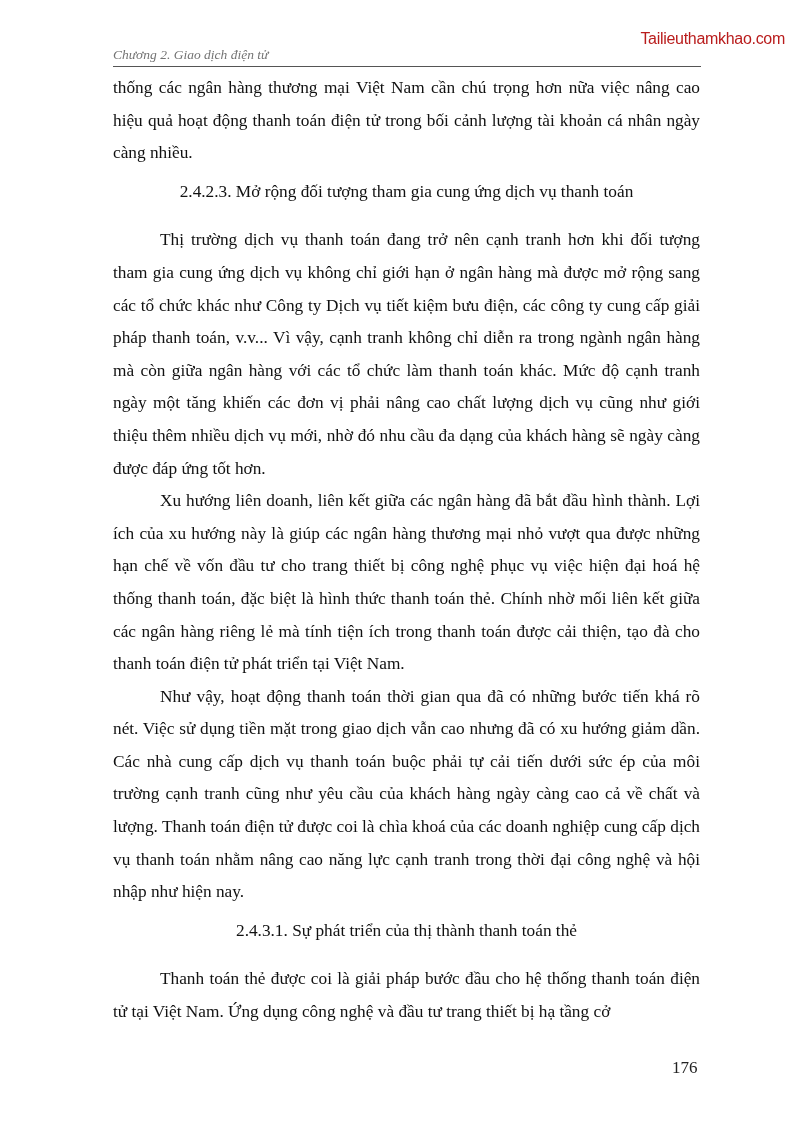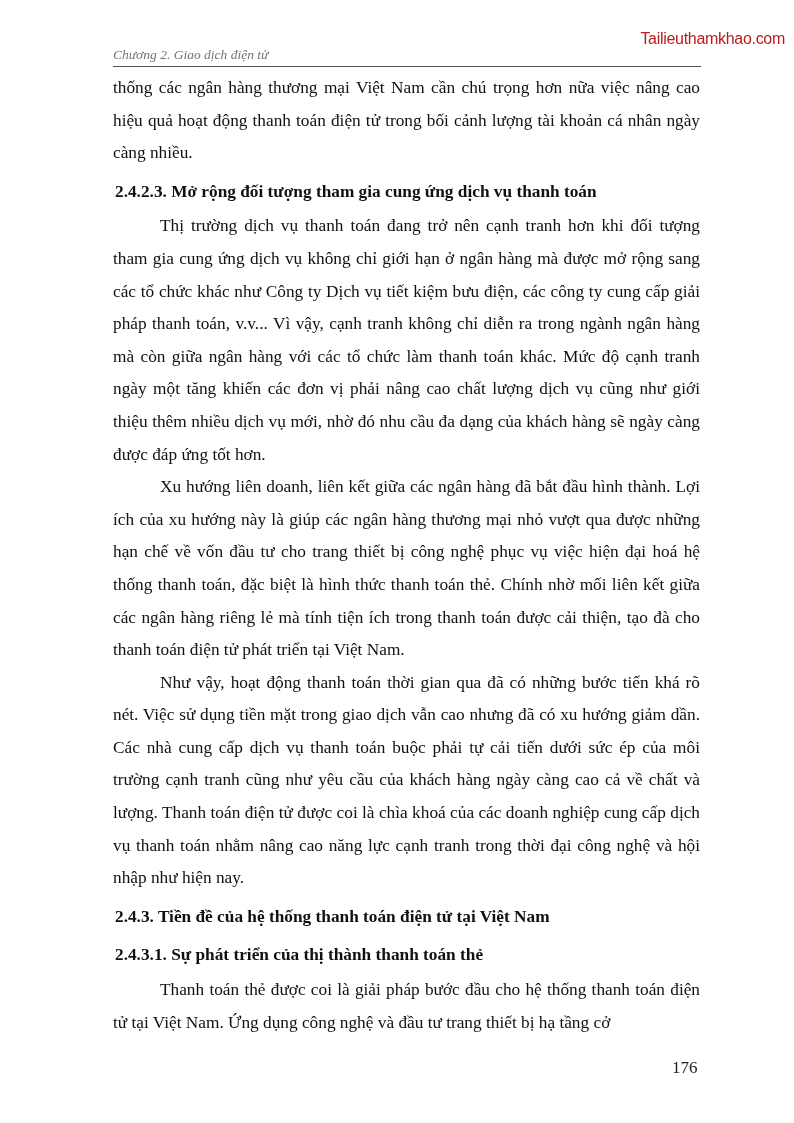--- a/index.html
+++ b/index.html
@@ -8,35 +8,34 @@
   .watermark { position: absolute; top: 6px; right: 9px;
                font-family: "Liberation Sans", "DejaVu Sans", sans-serif;
                font-size: 16px; color: #b91c1c; letter-spacing: -0.3px; margin-top: 24px; }
   .running-header { position: absolute; left: 113px; top: 47px; width: 588px;
                     font-style: italic; font-size: 13.5px; color: #737373;
                     padding-bottom: 3px; border-bottom: 1px solid #555; }
   .content { position: absolute; left: 113px; top: 72px; width: 587px;
              font-size: 17.3px; line-height: 32.6px; }
   .content p { margin: 0; text-align: justify; }
   .content p.indent { text-indent: 47px; }
-  .content h3 { margin: 2px; font-size: 17.3px; font-weight: bold; line-height: 32.6px; }
+  .content h3 { margin: 16px; font-size: 17.3px; font-weight: normal; line-height: 32.6px; text-align: center; }
   .h-sec { margin-top: 6px !important; }
   .page-number { position: absolute; left: 672px; top: 1058px; font-size: 17px; color: #222; }
 </style>
 </head>
 <body>
 
 <div class="watermark">Tailieuthamkhao.com</div>
 
 <div class="running-header">Chương 2. Giao dịch điện tử</div>
 
 <div class="content">
   <p>thống các ngân hàng thương mại Việt Nam cần chú trọng hơn nữa việc nâng cao hiệu quả hoạt động thanh toán điện tử trong bối cảnh lượng tài khoản cá nhân ngày càng nhiều.</p>
   <h3 class="h-sec">2.4.2.3. Mở rộng đối tượng tham gia cung ứng dịch vụ thanh toán</h3>
   <p class="indent">Thị trường dịch vụ thanh toán đang trở nên cạnh tranh hơn khi đối tượng tham gia cung ứng dịch vụ không chỉ giới hạn ở ngân hàng mà được mở rộng sang các tổ chức khác như Công ty Dịch vụ tiết kiệm bưu điện, các công ty cung cấp giải pháp thanh toán, v.v... Vì vậy, cạnh tranh không chỉ diễn ra trong ngành ngân hàng mà còn giữa ngân hàng với các tổ chức làm thanh toán khác. Mức độ cạnh tranh ngày một tăng khiến các đơn vị phải nâng cao chất lượng dịch vụ cũng như giới thiệu thêm nhiều dịch vụ mới, nhờ đó nhu cầu đa dạng của khách hàng sẽ ngày càng được đáp ứng tốt hơn.</p>
   <p class="indent">Xu hướng liên doanh, liên kết giữa các ngân hàng đã bắt đầu hình thành. Lợi ích của xu hướng này là giúp các ngân hàng thương mại nhỏ vượt qua được những hạn chế về vốn đầu tư cho trang thiết bị công nghệ phục vụ việc hiện đại hoá hệ thống thanh toán, đặc biệt là hình thức thanh toán thẻ. Chính nhờ mối liên kết giữa các ngân hàng riêng lẻ mà tính tiện ích trong thanh toán được cải thiện, tạo đà cho thanh toán điện tử phát triển tại Việt Nam.</p>
   <p class="indent">Như vậy, hoạt động thanh toán thời gian qua đã có những bước tiến khá rõ nét. Việc sử dụng tiền mặt trong giao dịch vẫn cao nhưng đã có xu hướng giảm dần. Các nhà cung cấp dịch vụ thanh toán buộc phải tự cải tiến dưới sức ép của môi trường cạnh tranh cũng như yêu cầu của khách hàng ngày càng cao cả về chất và lượng. Thanh toán điện tử được coi là chìa khoá của các doanh nghiệp cung cấp dịch vụ thanh toán nhằm nâng cao năng lực cạnh tranh trong thời đại công nghệ và hội nhập như hiện nay.</p>
-  <h3 class="h-sec">2.4.3. Tiền đề của hệ thống thanh toán điện tử tại Việt Nam</h3>
   <h3 class="h-sec">2.4.3.1. Sự phát triển của thị thành thanh toán thẻ</h3>
   <p class="indent">Thanh toán thẻ được coi là giải pháp bước đầu cho hệ thống thanh toán điện tử tại Việt Nam. Ứng dụng công nghệ và đầu tư trang thiết bị hạ tầng cở</p>
 </div>
 
 <div class="page-number">176</div>
 
 </body></html>

